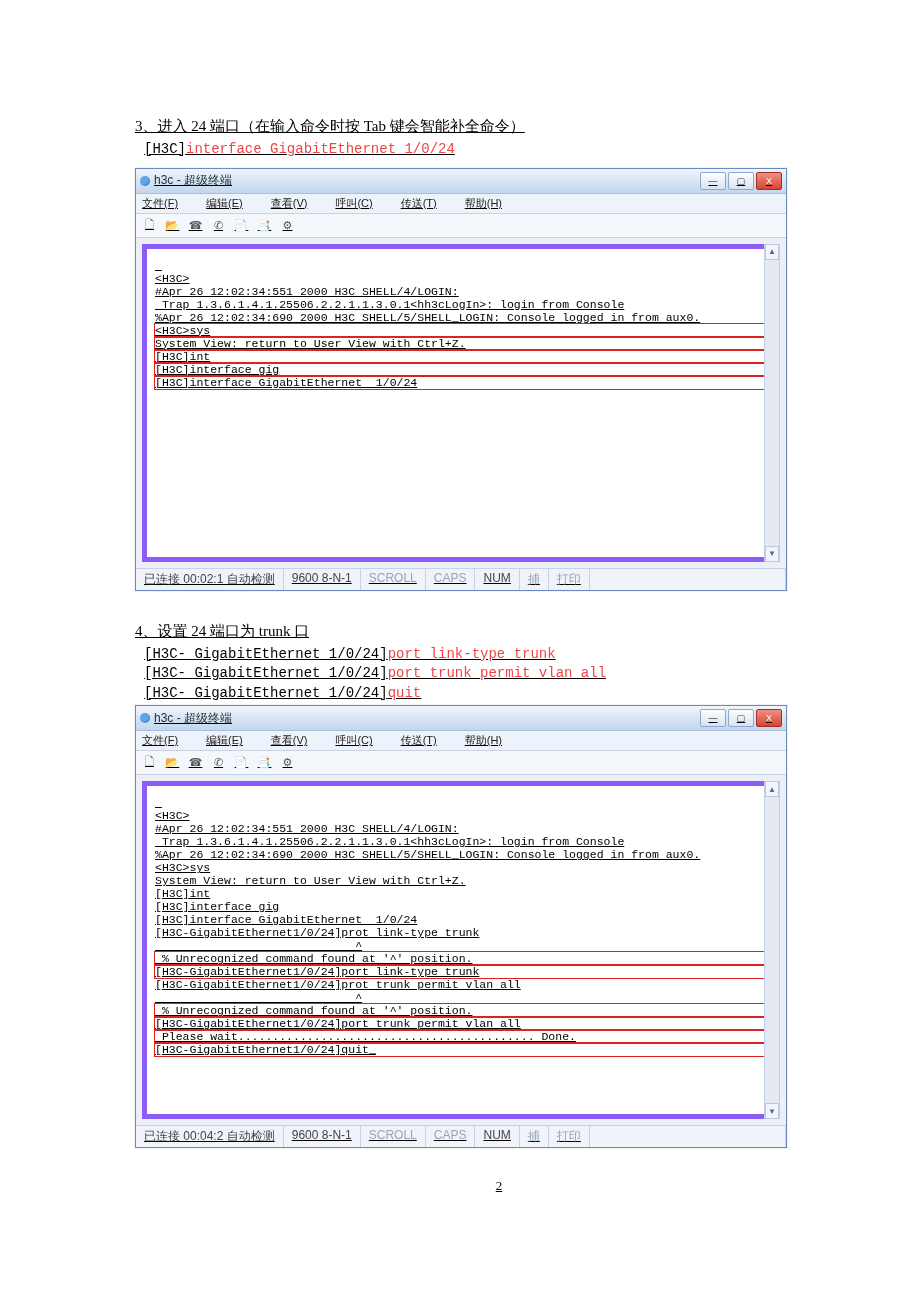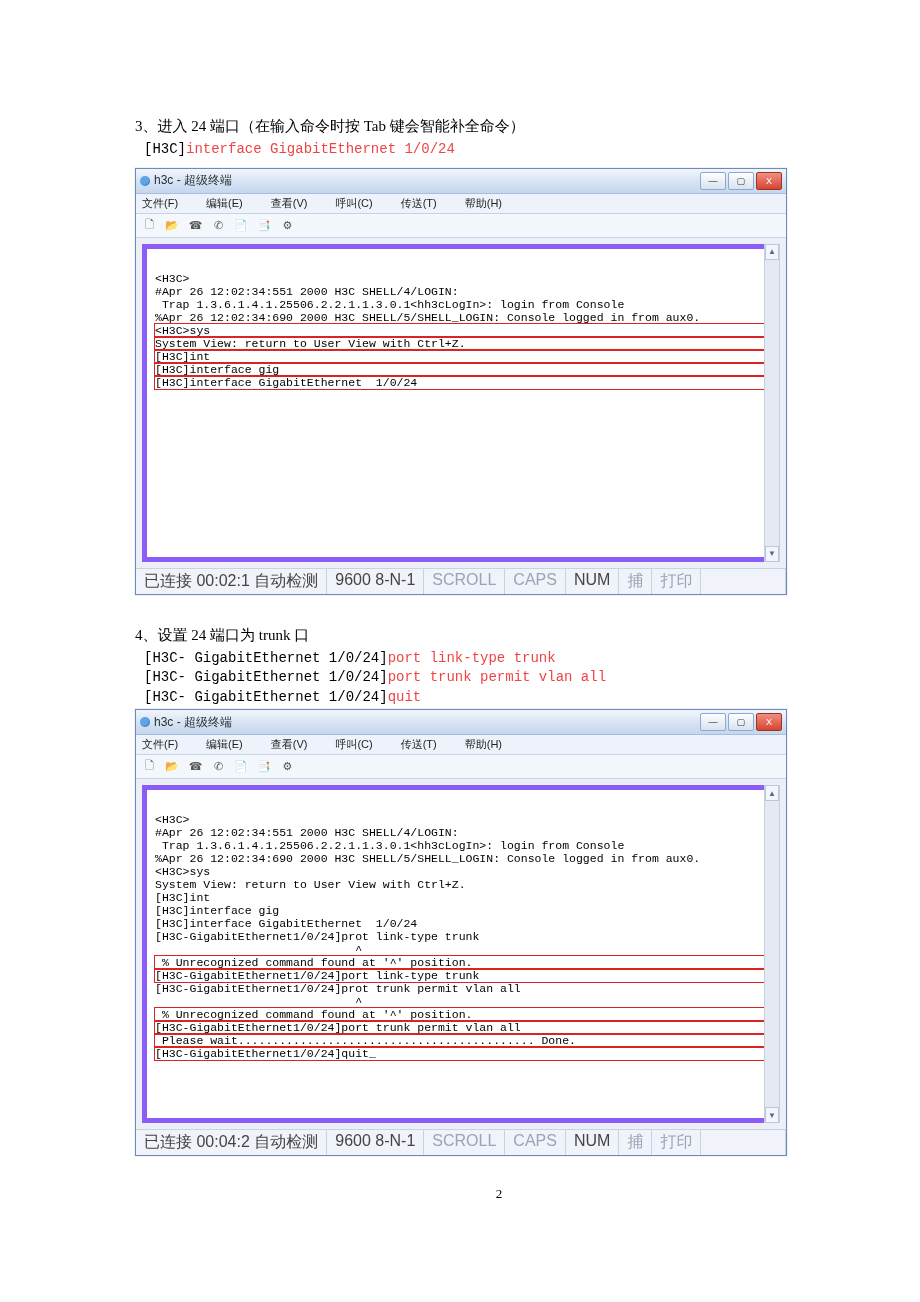--- a/index.html
+++ b/index.html
@@ -6,20 +6,21 @@
     margin: 0;
     padding: 0;
     background: #fff;
     font-family: "SimSun", "宋体", serif;
     font-size: 15px;
     color: #000;
     width: 920px;
   }
   .page {
     padding: 100px 57px 40px 135px;
+    text-decoration: underline;
   }
   .section-text {
     margin: 14px 0 2px 0;
     line-height: 1.6;
   }
   .cmd-line {
     font-family: "Courier New", monospace;
     font-size: 14px;
     line-height: 1.4;
   }
@@ -107,21 +108,21 @@
     background: #f2f5fb; border: 1px solid #bac8dd;
     display: flex; align-items: center; justify-content: center;
     font-size: 8px; color: #667;
   }
   .scroll-arrow.top { top: -1px; }
   .scroll-arrow.bot { bottom: -1px; }
   .statusbar {
     display: flex;
     background: #f0f3f9;
     border-top: 1px solid #c7d3e4;
-    font-size: 16px; color: #444;
+    font-size: 12px; color: #444;
   }
   .statusbar .cell {
     padding: 2px 8px;
     border-right: 1px solid #c7d3e4;
   }
   .statusbar .cell.dim { color: #9aa4b5; }
   .statusbar .fill { flex: 1; }
   .hl-red-box {
     outline: 1px solid #d22;
     outline-offset: 0;

